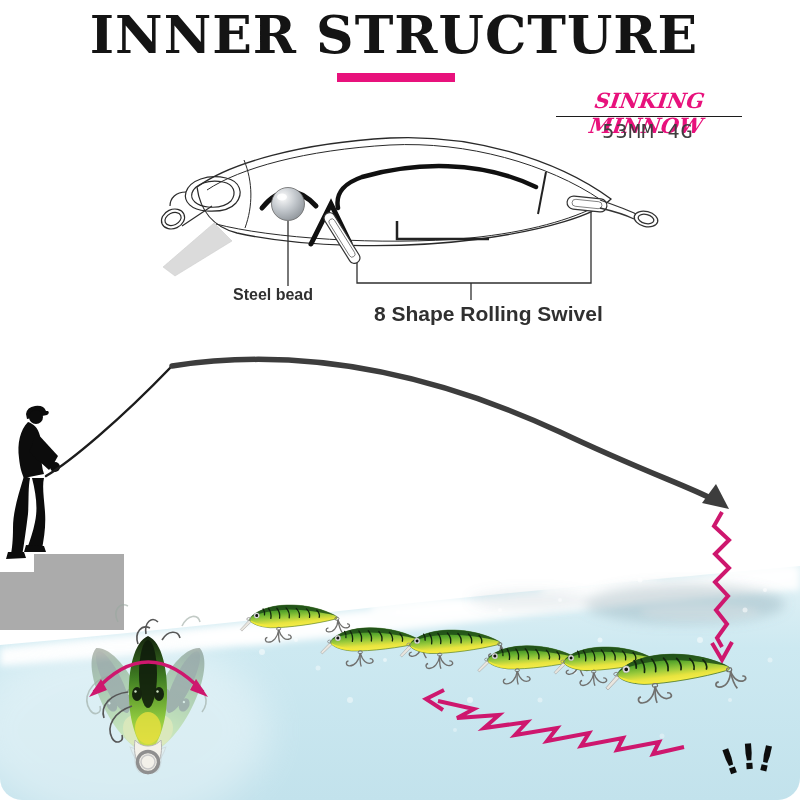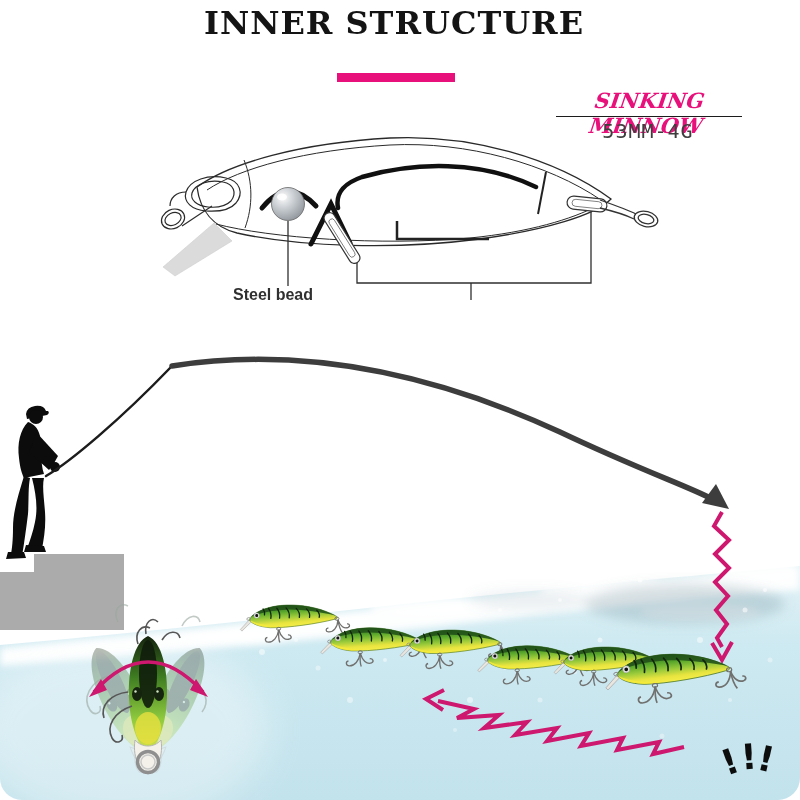--- a/index.html
+++ b/index.html
@@ -1,20 +1,20 @@
 <!DOCTYPE html>
 <html style="--accent-pink: #e8117c; --zigzag-pink: #ce176e; --water-blue: #cde9f1; --water-deep: #c2e2ec; --pier-gray: #ababab; --cast-line-gray: #3d3d3d; --lure-green: #5aa82c; --lure-dark-green: #1e4d17; --lure-yellow: #f4ea3a; --ink: #141414;"><head>
 <meta charset="utf-8">
 <style>
   html,body{margin:0;padding:0;background:#fff;}
   .stage{position:relative;width:800px;height:800px;background:#fff;overflow:hidden;
          border-radius:0 0 22px 22px;font-family:"Liberation Sans",sans-serif;}
   .scene{position:absolute;inset:0;width:800px;height:800px;display:block;}
   .title{position:absolute;top:4px;left:0;right:12px;text-align:center;
-         font-family:"DejaVu Serif",serif;font-weight:900;font-size:32px;
+         font-family:"DejaVu Serif",serif;font-weight:900;font-size:52px;
          letter-spacing:1px;color:#141414;}
   .accent-bar{position:absolute;left:337px;top:73px;width:118px;height:9px;
          background:var(--accent-pink,#e8117c);}
   .series{position:absolute;left:552px;top:88px;width:192px;text-align:center;
          font-family:"DejaVu Serif",serif;font-style:italic;font-weight:700;
          font-size:21px;color:var(--accent-pink,#e8117c);transform:skewX(-8deg);}
   .series-rule{position:absolute;left:556px;top:116px;width:186px;height:0;
          border-top:1.5px solid #1c1c1c;}
   .spec{position:absolute;left:552px;top:119px;width:192px;text-align:center;
          font-family:"DejaVu Sans Mono",monospace;font-size:20px;letter-spacing:1px;
@@ -266,17 +266,18 @@
     </g>
   </g>
 </svg>
 
 <div class="title">INNER STRUCTURE</div>
 <div class="accent-bar"></div>
 <div class="series">SINKING MINNOW</div>
 <div class="series-rule"></div>
 <div class="spec">53MM-4G</div>
 <div class="part-label label-bead">Steel bead</div>
+<div class="part-label label-swivel">8 Shape Rolling Swivel</div>
 <span class="mark m0">!</span>
 <span class="mark m1">!</span>
 <span class="mark m2">!</span>
 
 </div>
 
 </body></html>

